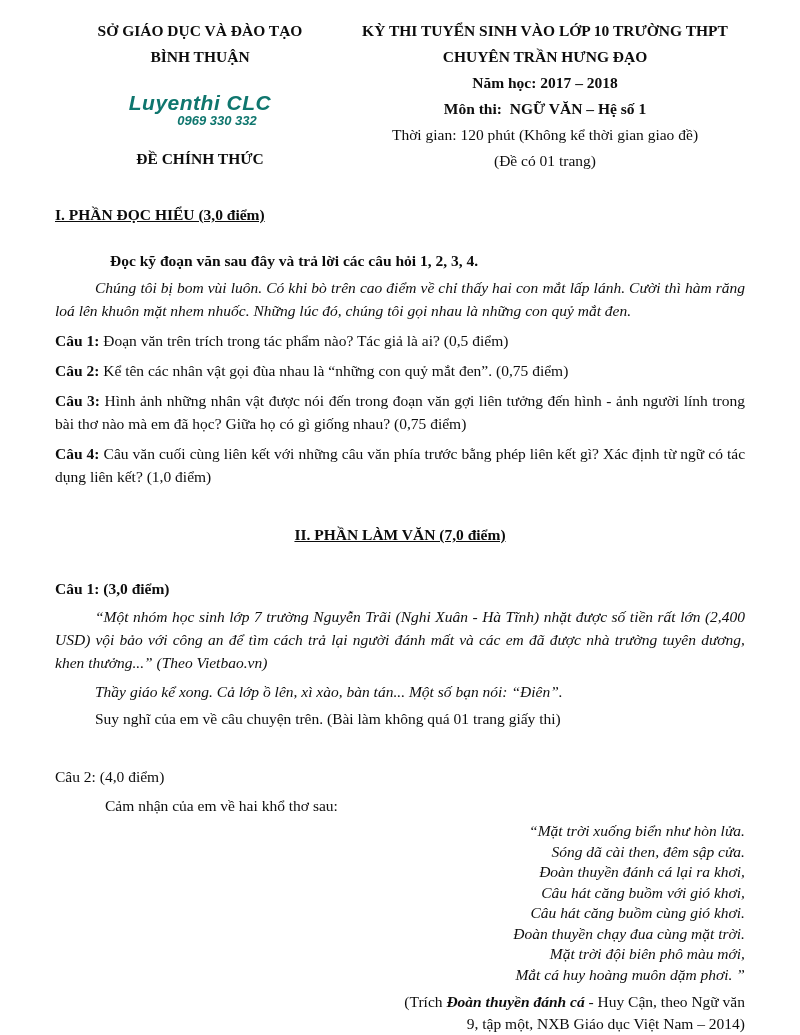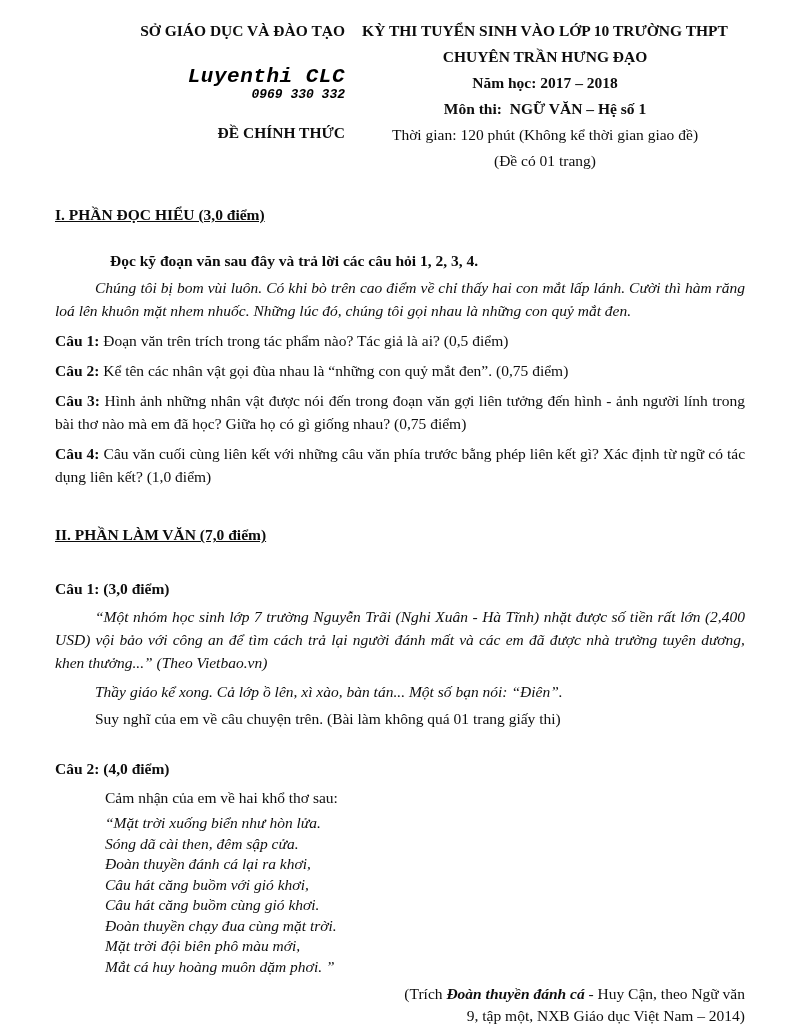--- a/index.html
+++ b/index.html
@@ -11,60 +11,61 @@
     padding:18px 55px 14px 55px;
     background:#ffffff;
     font-family:"Liberation Serif", serif;
     font-size:15.5px;
     color:#0d0d0d;
     display:flex;flex-direction:column;
     overflow:hidden;
   }
   
   .hdr{display:flex;flex-direction:row;align-items:flex-start;}
-  .hdr-left{width:290px;text-align:right;flex:none;}
+  .hdr-left{width:290px;text-align:center;flex:none;}
   .hdr-right{flex:1;text-align:center;}
   .hdr-left .dept{font-weight:bold;line-height:26px;}
-  .brand{margin-top:22px;color:#000000;font-family:Liberation Mono, monospace;
+  .brand{margin-top:22px;color:#0f766e;font-family:Liberation Sans, sans-serif;
          font-weight:bold;font-style:italic;line-height:1.05;}
   .brand-name{font-size:21px;letter-spacing:.5px;}
   .brand-phone{font-size:13px;padding-left:34px;}
   .official{font-weight:bold;margin-top:20px;line-height:22px;}
   .hdr-right p{margin:0;line-height:26px;}
   .t-bold{font-weight:bold;}
   
   .sec-head{font-weight:bold;margin:0;line-height:22px;text-decoration:underline;}
   .sec1-head{margin-top:30px;}
   .instruction{font-weight:bold;margin:24px 0 0 55px;line-height:22px;}
   .passage{font-style:italic;text-align:justify;text-indent:40px;margin:4px 0 0 0;line-height:23px;}
   .question{text-align:justify;margin:7px 0 0 0;line-height:23px;}
   .q-label{font-weight:bold;}
-  .sec2-head{margin-top:36px;}
+  .sec2-head{margin-top:36px;text-align:center;}
   .part2-q1-label{font-weight:bold;margin:32px 0 0 0;line-height:22px;}
   .quote1{font-style:italic;text-align:justify;text-indent:40px;margin:5px 0 0 0;line-height:23px;}
   .quote2{font-style:italic;margin:6px 0 0 0;text-indent:40px;line-height:23px;}
   .task{margin:4px 0 0 0;text-indent:40px;line-height:23px;}
-  .part2-q2-label{font-weight:bold;margin:28px 0 0 0;line-height:22px;}
+  .part2-q2-label{font-weight:normal;margin:36px 0 0 0;line-height:22px;}
   .poem-intro{margin:6px 0 0 50px;line-height:23px;}
   .poem{margin:4px 0 0 50px;font-style:italic;}
-  .poem p{margin:0;line-height:20.5px;}
+  .poem p{margin:0;line-height:20.5px;text-align:right;}
   .attrib{text-align:right;margin:6px 0 0 0;line-height:22px;}
   .attrib .src-title{font-weight:bold;font-style:italic;}
   
   .footer{margin-top:auto;text-align:center;color:#3a3a3a;font-size:14px;
           letter-spacing:.6px;line-height:18px;white-space:nowrap;overflow:hidden;}
 </style>
 </head>
 <body>
 
 <div class="page">
 
   <div class="hdr">
     <div class="hdr-left">
       <div class="dept">SỞ GIÁO DỤC VÀ ĐÀO TẠO</div>
+      <div class="dept">BÌNH THUẬN</div>
       <div class="brand">
         <div class="brand-name">Luyenthi CLC</div>
         <div class="brand-phone">0969 330 332</div>
       </div>
       <div class="official">ĐỀ CHÍNH THỨC</div>
     </div>
     <div class="hdr-right">
       <p class="t-bold">KỲ THI TUYỂN SINH VÀO LỚP 10 TRƯỜNG THPT</p>
       <p class="t-bold">CHUYÊN TRẦN HƯNG ĐẠO</p>
       <p class="t-bold">Năm học: 2017 – 2018</p>

